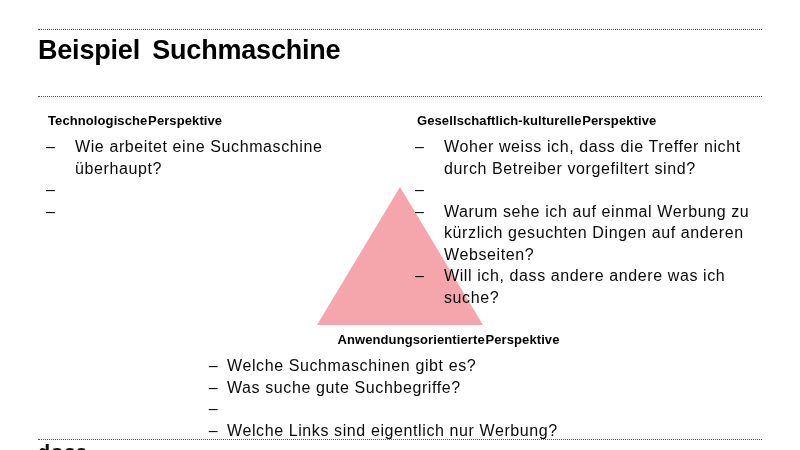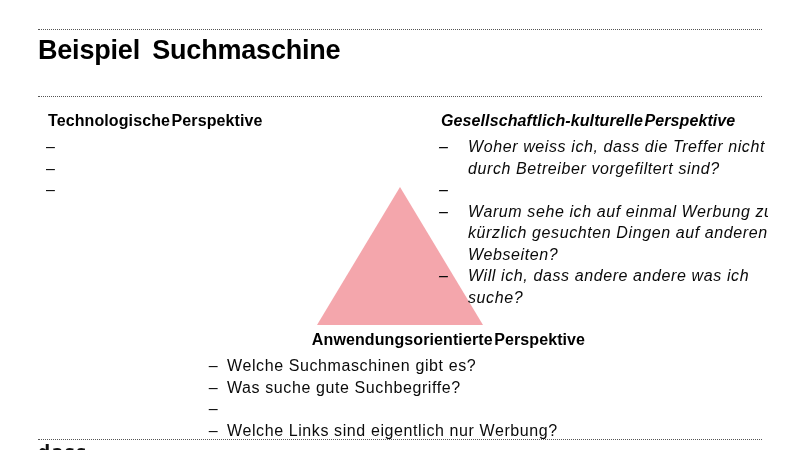--- a/index.html
+++ b/index.html
@@ -20,32 +20,32 @@
     line-height:32px; color:#000;
   }
   .triangle {
     position:absolute; left:317px; top:167px; width:0; height:0;
     border-left:83px solid transparent;
     border-right:83px solid transparent;
     border-bottom:138px solid #F4A6AC;
   }
   .col { position:absolute; }
   .col h2 {
-    margin:0 0 4px 2px; font-size:16px; font-weight:bold;
+    margin:0 0 4px 2px; font-size:13px; font-weight:bold;
     letter-spacing:0.1px; word-spacing:-3px; line-height:22px; white-space:nowrap;
   }
   .col ul { list-style:none; margin:0; padding:0; }
   .col li { display:flex; align-items:flex-start; }
   .dash { flex:0 0 29px; }
   .txt  { white-space:pre-line; }
   .col li, .col .txt, .col .dash {
     font-size:16px; line-height:21.5px; letter-spacing:0.6px; color:#0a0a0a;
   }
   .col-tech    { left:46px;  top:90px;  width:360px; }
-  .col-gesell  { left:439px; top:90px;  width:355px;font-style:italic; }
+  .col-gesell  { left:415px; top:90px;  width:355px; }
   .col-anwend  { left:200px; top:309px; width:495px;text-align:center; }
   .col-anwend .dash { flex-basis:27px; }
   .logo {
     position:absolute; left:38px; top:423px;
     font-family:"DejaVu Sans", sans-serif; font-weight:bold;
     font-size:17px; letter-spacing:1.5px; line-height:18px; color:#111;
   }
 </style>
 </head>
 <body>
@@ -58,20 +58,22 @@
 
   <div class="rule rule-header"></div>
 
   <div class="triangle" style="border-bottom-color: rgb(244, 166, 172);"></div>
 
   <section class="col col-tech">
     <h2>Technologische Perspektive</h2>
     <ul>
       <li>
         <span class="dash">–</span>
+        <span class="txt">Wie arbeitet eine Suchmaschine
+überhaupt?</span>
       </li>
       <li>
         <span class="dash">–</span>
       </li>
       <li>
         <span class="dash">–</span>
       </li>
     </ul>
   </section>
 

